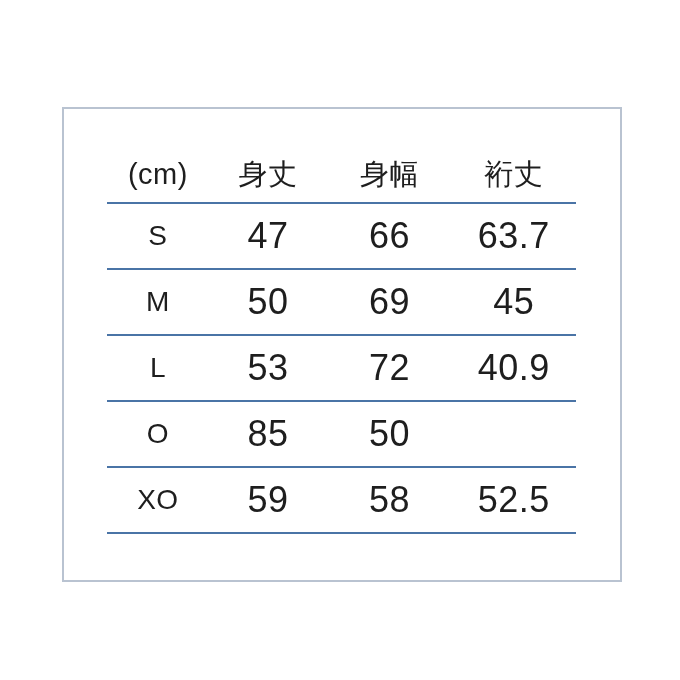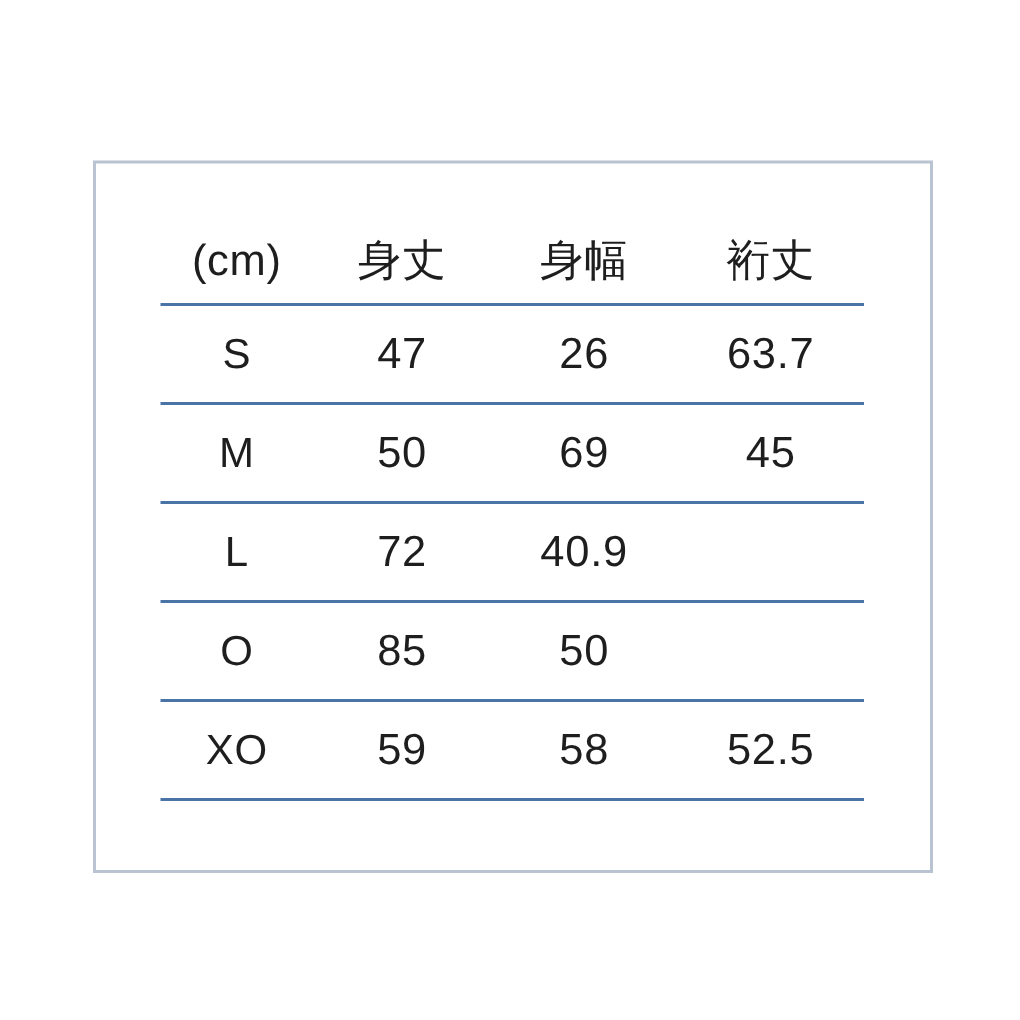--- a/index.html
+++ b/index.html
@@ -35,21 +35,21 @@
   }
   .row.header{
     height:95px;
     align-items:end;
   }
   .row.body{
     height:66px;
   }
   .cell{
     text-align:center;
-    font-size:29px;
+    font-size:36px;
     line-height:1;
     letter-spacing:0.5px;
   }
   .row.header .cell{
     font-size:29px;
     padding-bottom:13px;
   }
   .size-cell{
     font-size:28px;
   }
@@ -64,33 +64,34 @@
       <div class="row header">
         <div class="cell">(cm)</div>
         <div class="cell">身丈</div>
         <div class="cell">身幅</div>
         <div class="cell">裄丈</div>
       </div>
 
       <div class="row body">
         <div class="cell size-cell">S</div>
         <div class="cell">47</div>
-        <div class="cell">26</div>
+        <div class="cell">66</div>
         <div class="cell">63.7</div>
       </div>
 
       <div class="row body">
         <div class="cell size-cell">M</div>
         <div class="cell">50</div>
         <div class="cell">69</div>
         <div class="cell">45</div>
       </div>
 
       <div class="row body">
         <div class="cell size-cell">L</div>
+        <div class="cell">53</div>
         <div class="cell">72</div>
         <div class="cell">40.9</div>
       </div>
 
       <div class="row body">
         <div class="cell size-cell">O</div>
         <div class="cell">85</div>
         <div class="cell">50</div>
       </div>
 

